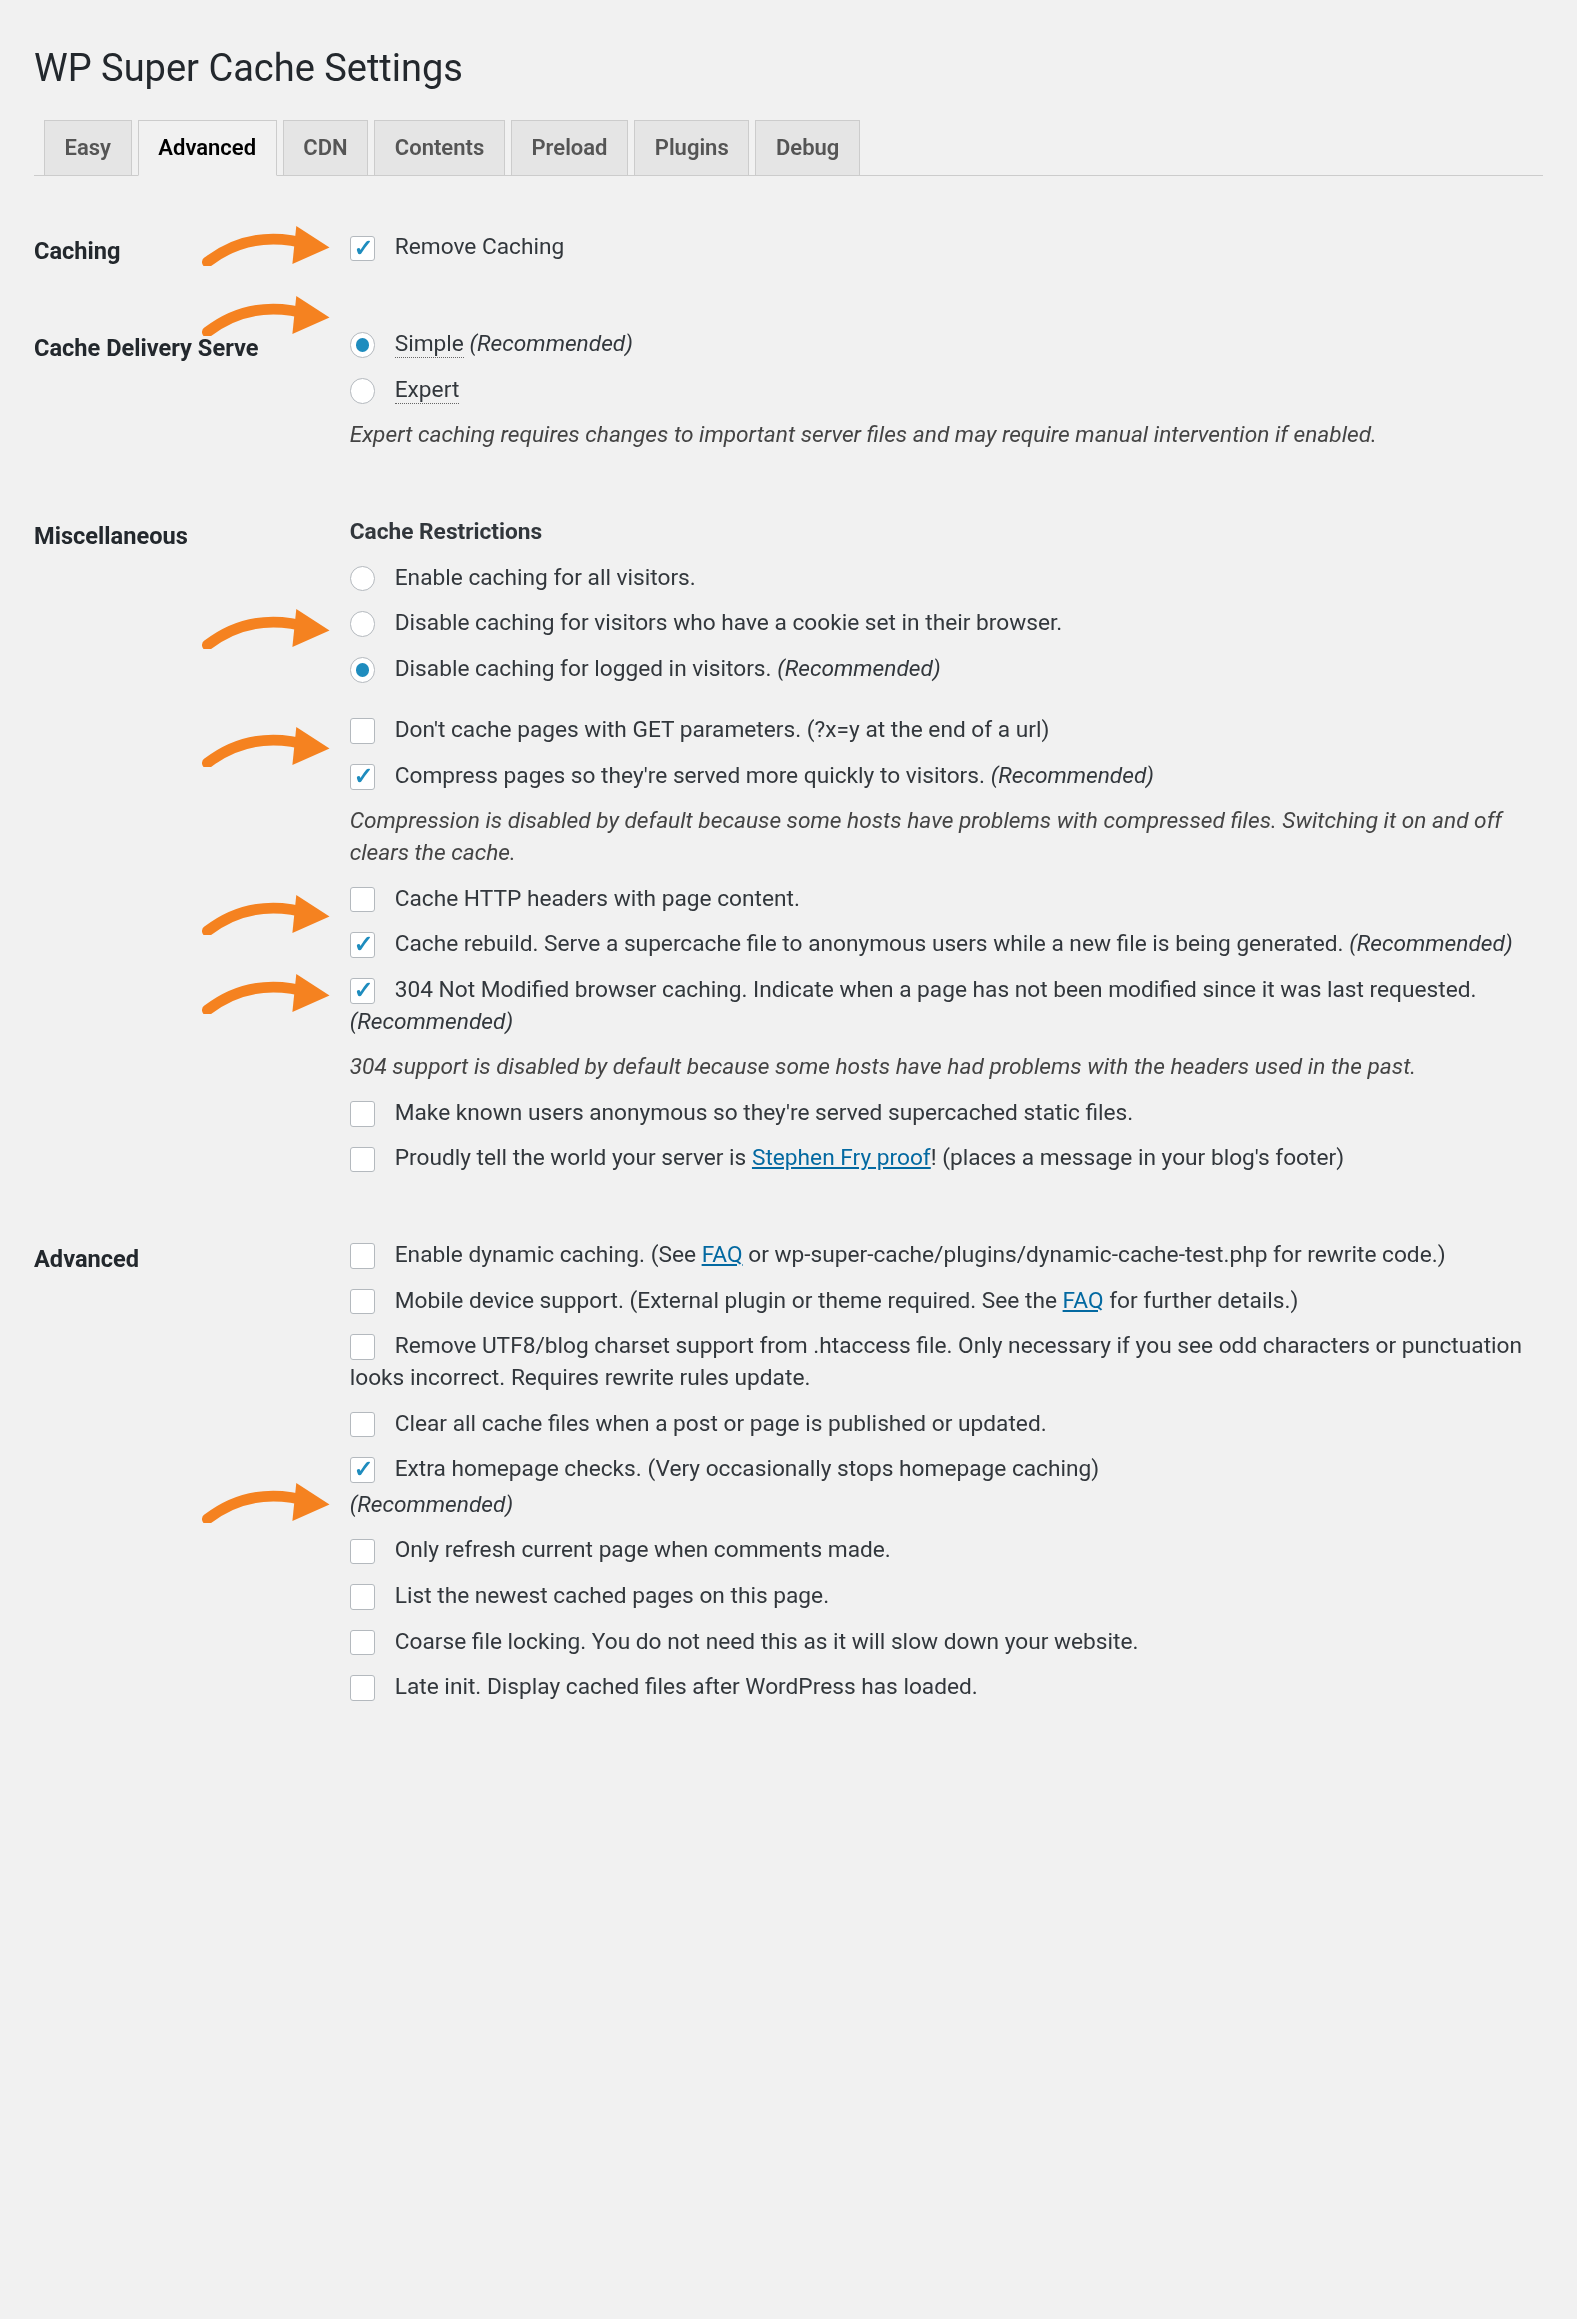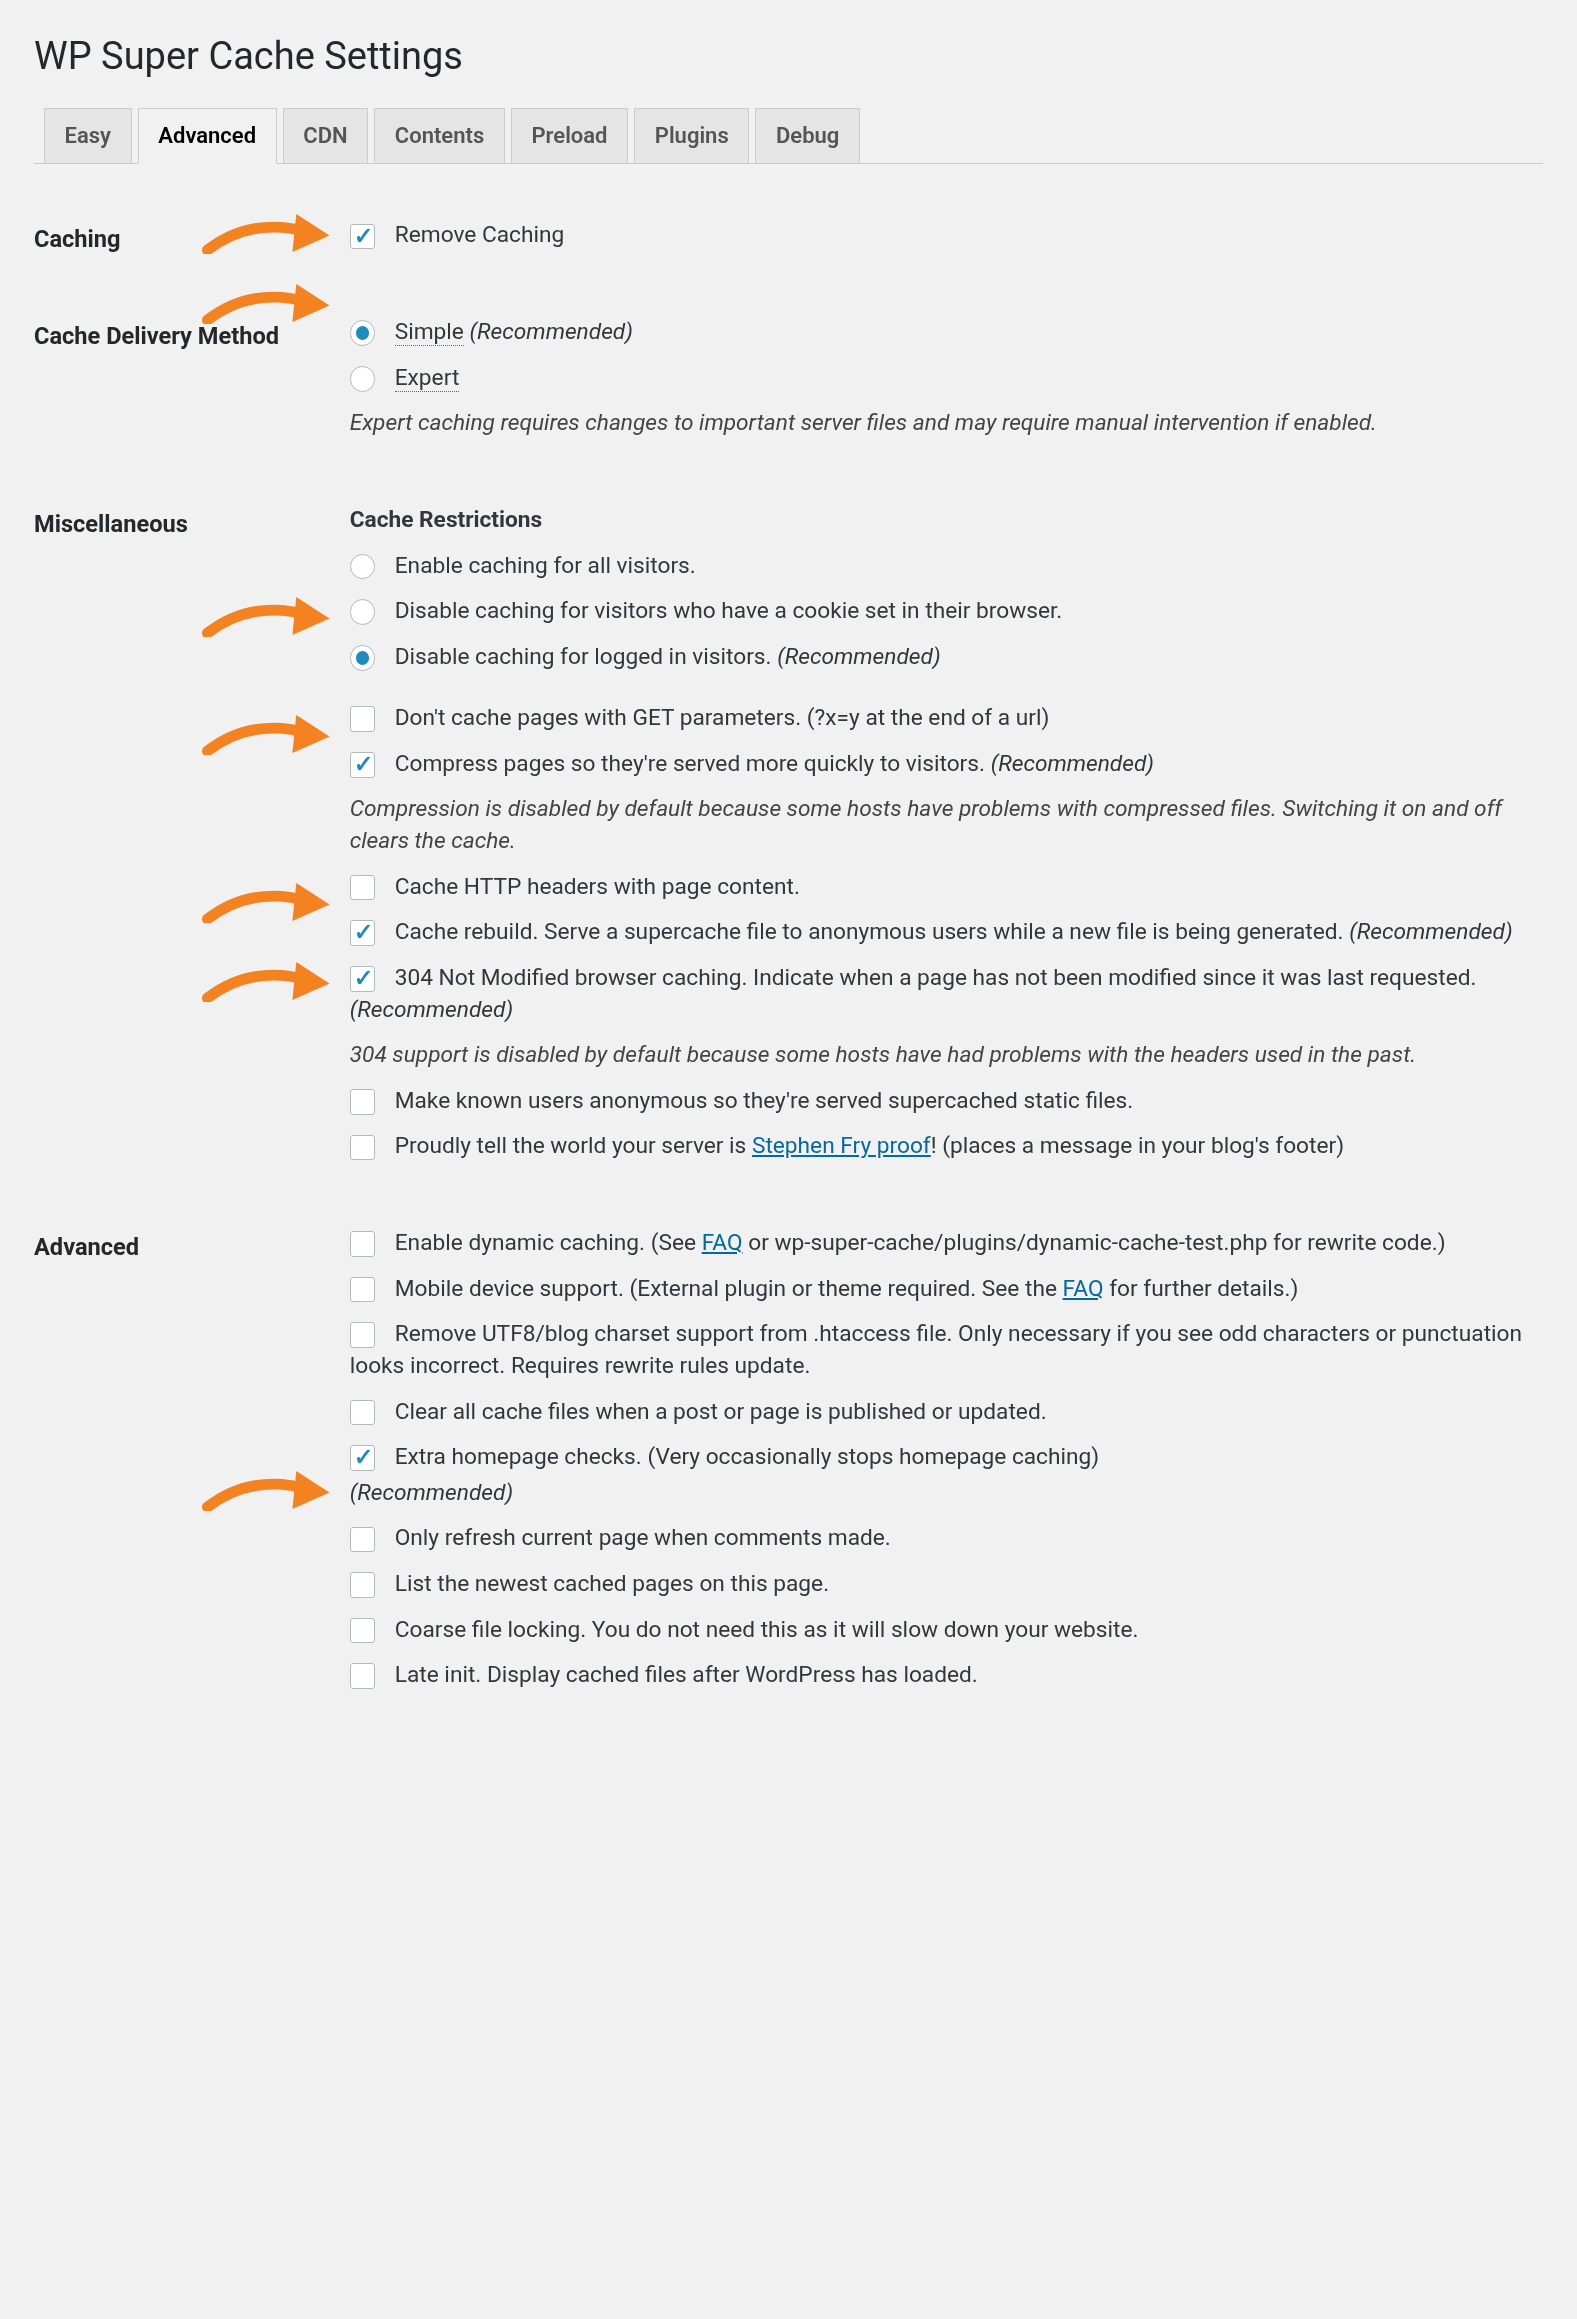--- a/index.html
+++ b/index.html
@@ -1,16 +1,16 @@
 <!DOCTYPE html>
 <html><head>
 <meta charset="utf-8">
 <style>
 html,body{margin:0;padding:0;background:#f1f1f1;font-family:-apple-system,BlinkMacSystemFont,"Segoe UI",Roboto,Oxygen-Sans,Ubuntu,Cantarell,"Helvetica Neue",sans-serif;color:#23282d;font-size:22.7px;line-height:1.4}
-.wrap{padding:30px 34px 49px 34px}
+.wrap{padding:42px 34px 49px 34px}
 h1{font-size:38px;font-weight:400;margin:0 0 24.6px 0;color:#23282d}
 .nav-tab-wrapper{border-bottom:1px solid #ccc;margin:0;padding-left:9.9px}
 .nav-tab{display:inline-block;padding:11.8px 19.7px;margin:0 5.9px -1px 0;background:#e5e5e5;border:1px solid #ccc;border-bottom:none;color:#555;text-decoration:none;font-weight:600;font-size:22px;cursor:pointer}
 .nav-tab.active{background:#f1f1f1;border-bottom:1px solid #f1f1f1;color:#000}
 .form-table{width:100%;border-collapse:collapse;margin-top:29.6px}
 .form-table th{vertical-align:top;text-align:left;width:296px;padding:29.6px 19.7px 29.6px 0;font-weight:700;font-size:23.6px;color:#23282d}
 .form-table td{vertical-align:top;padding:25.6px 9.9px 25.6px 0;font-size:22.7px;color:#32373c}
 label{display:block;margin:0 0 13.8px 0}
 .rec{font-style:italic}
 .note{font-style:italic;color:#444;margin:3.9px 0 13.8px 0}
@@ -52,21 +52,21 @@
               <use href="#arrow-shape"></use>
             </svg>
         <label>
           <input type="checkbox" checked="" style="">
           <span>Remove Caching</span>
         </label>
       </td>
     </tr>
 
     <tr>
-      <th>Cache Delivery Method</th>
+      <th>Cache Delivery Serve</th>
       <td class="arrow-cell">
         <svg class="arrow" style="top:-9.9px" viewBox="0 0 130 44" width="128" height="43">
               <use href="#arrow-shape"></use>
             </svg>
         <label>
           <input type="radio" name="delivery" checked="" style="">
           <span class="dotted">Simple</span>
           <span class="rec">(Recommended)</span>
         </label>
         <label>

